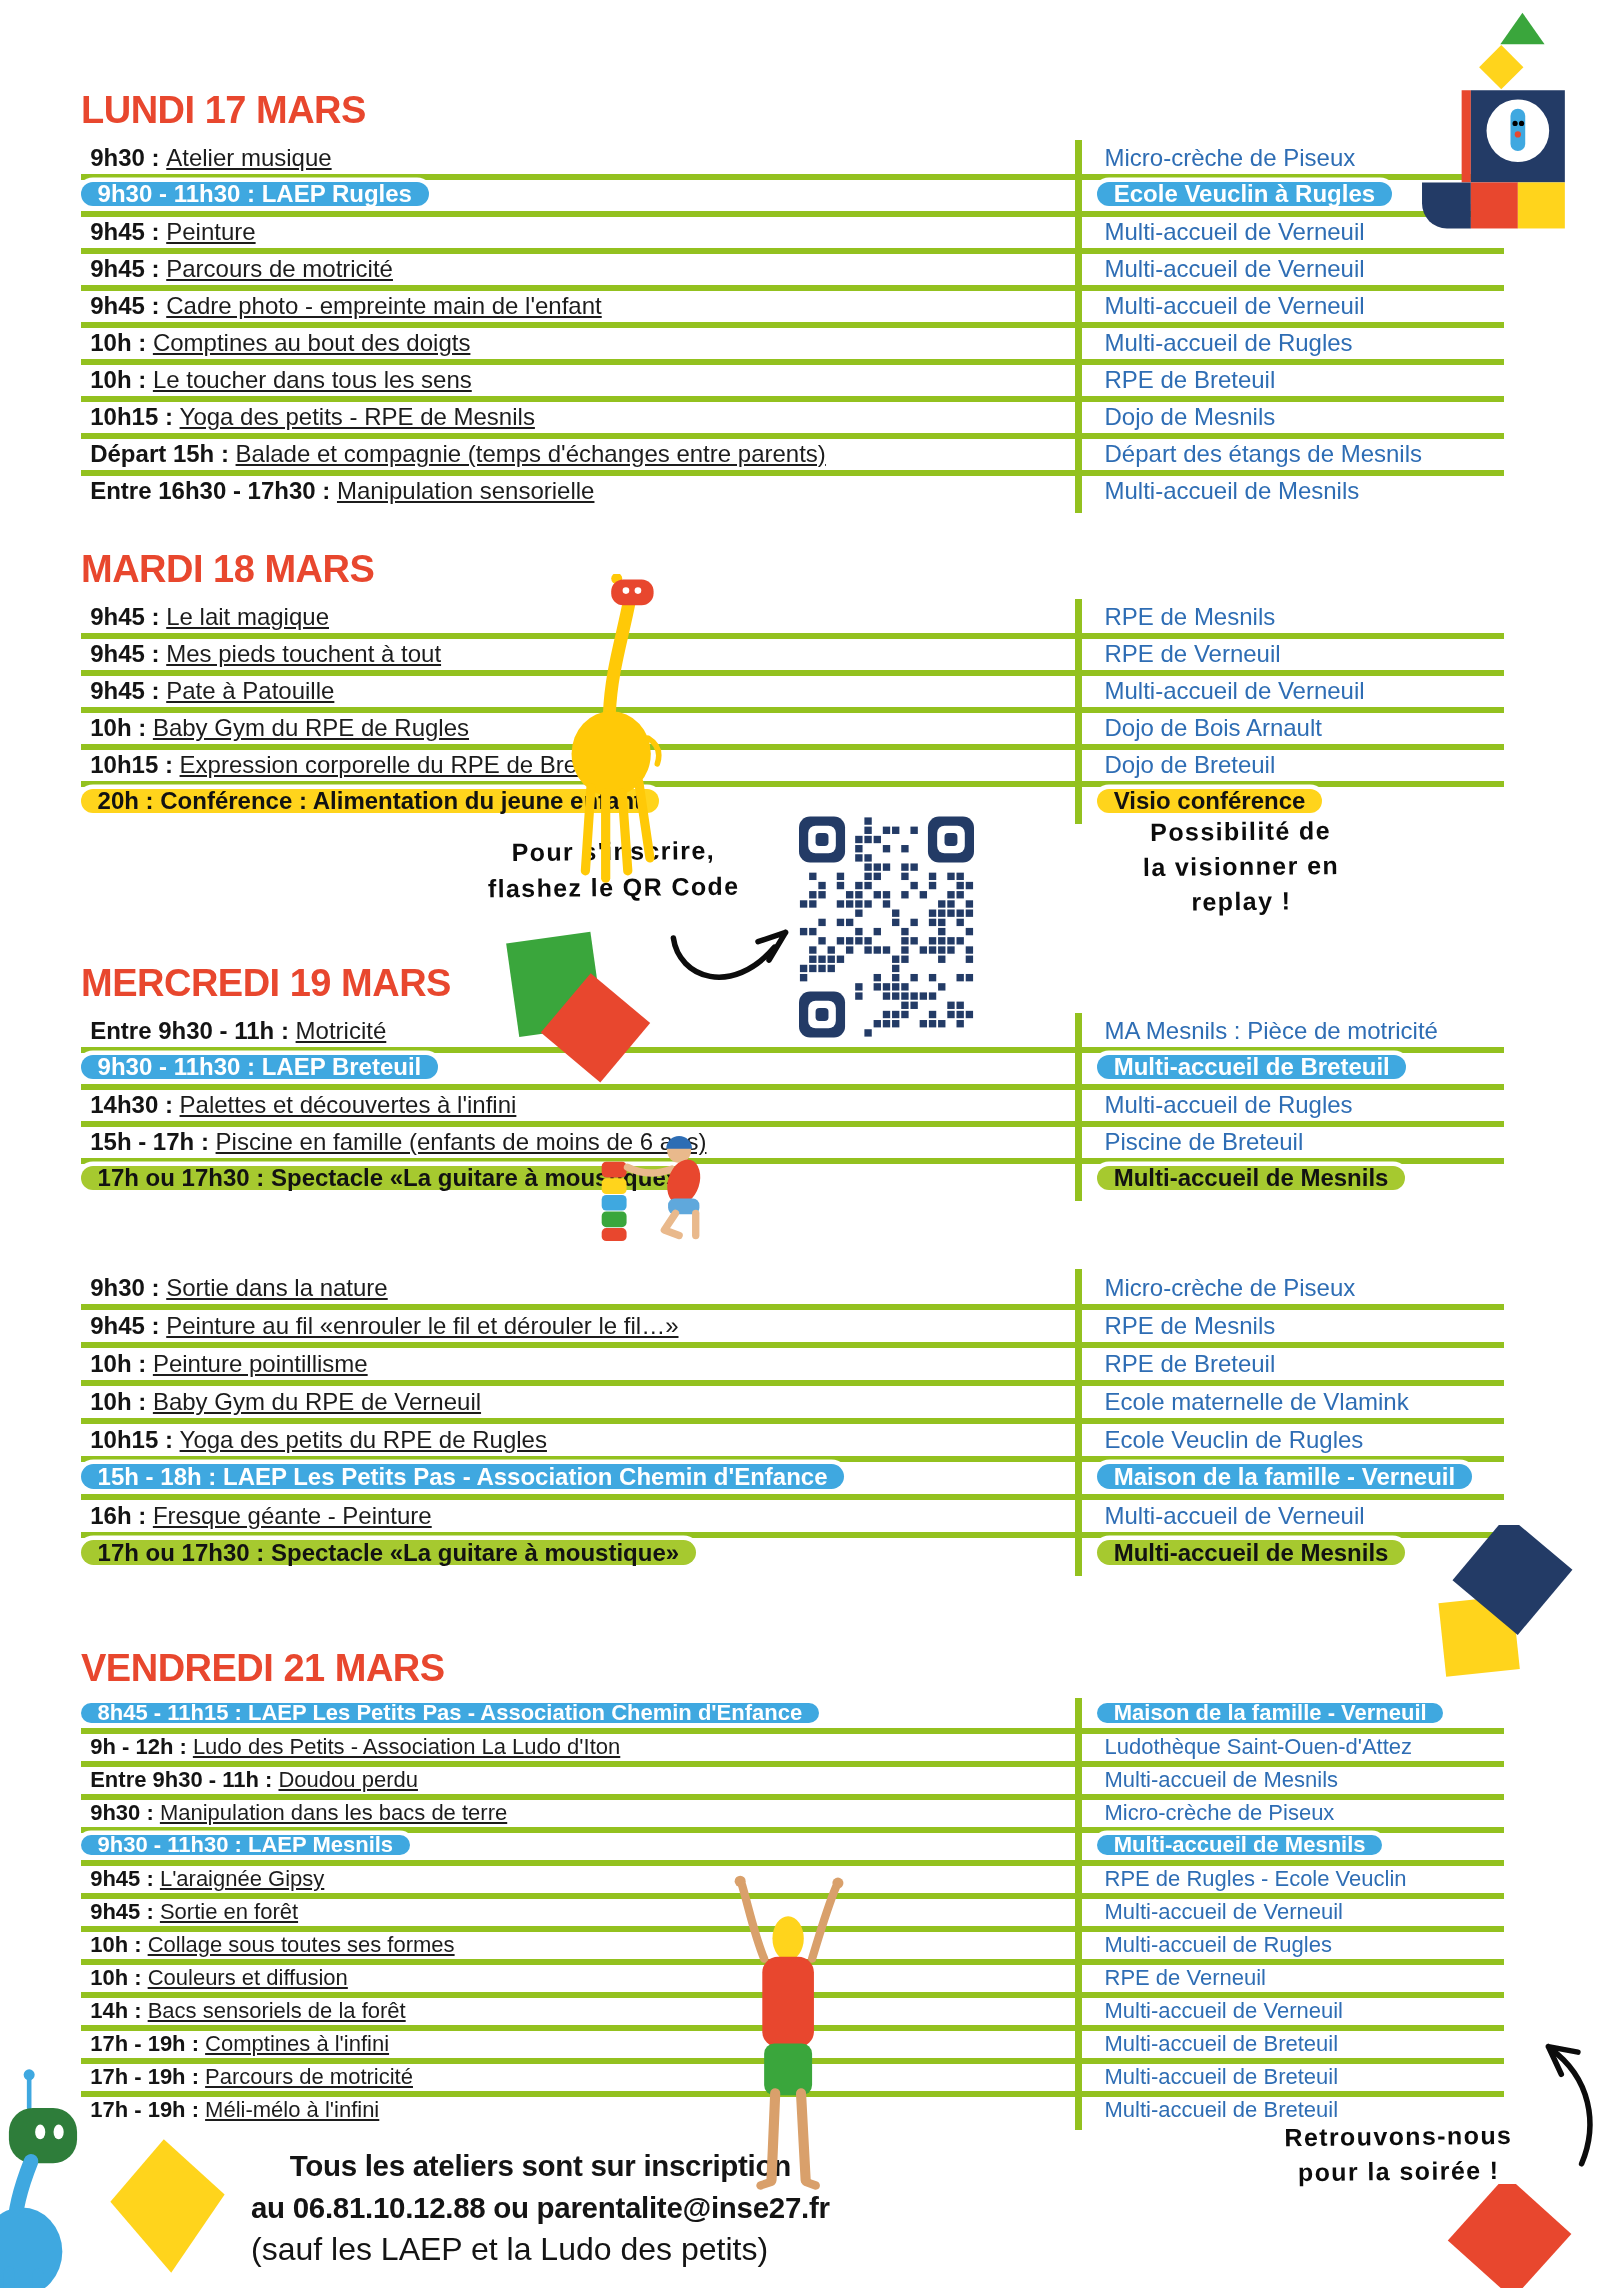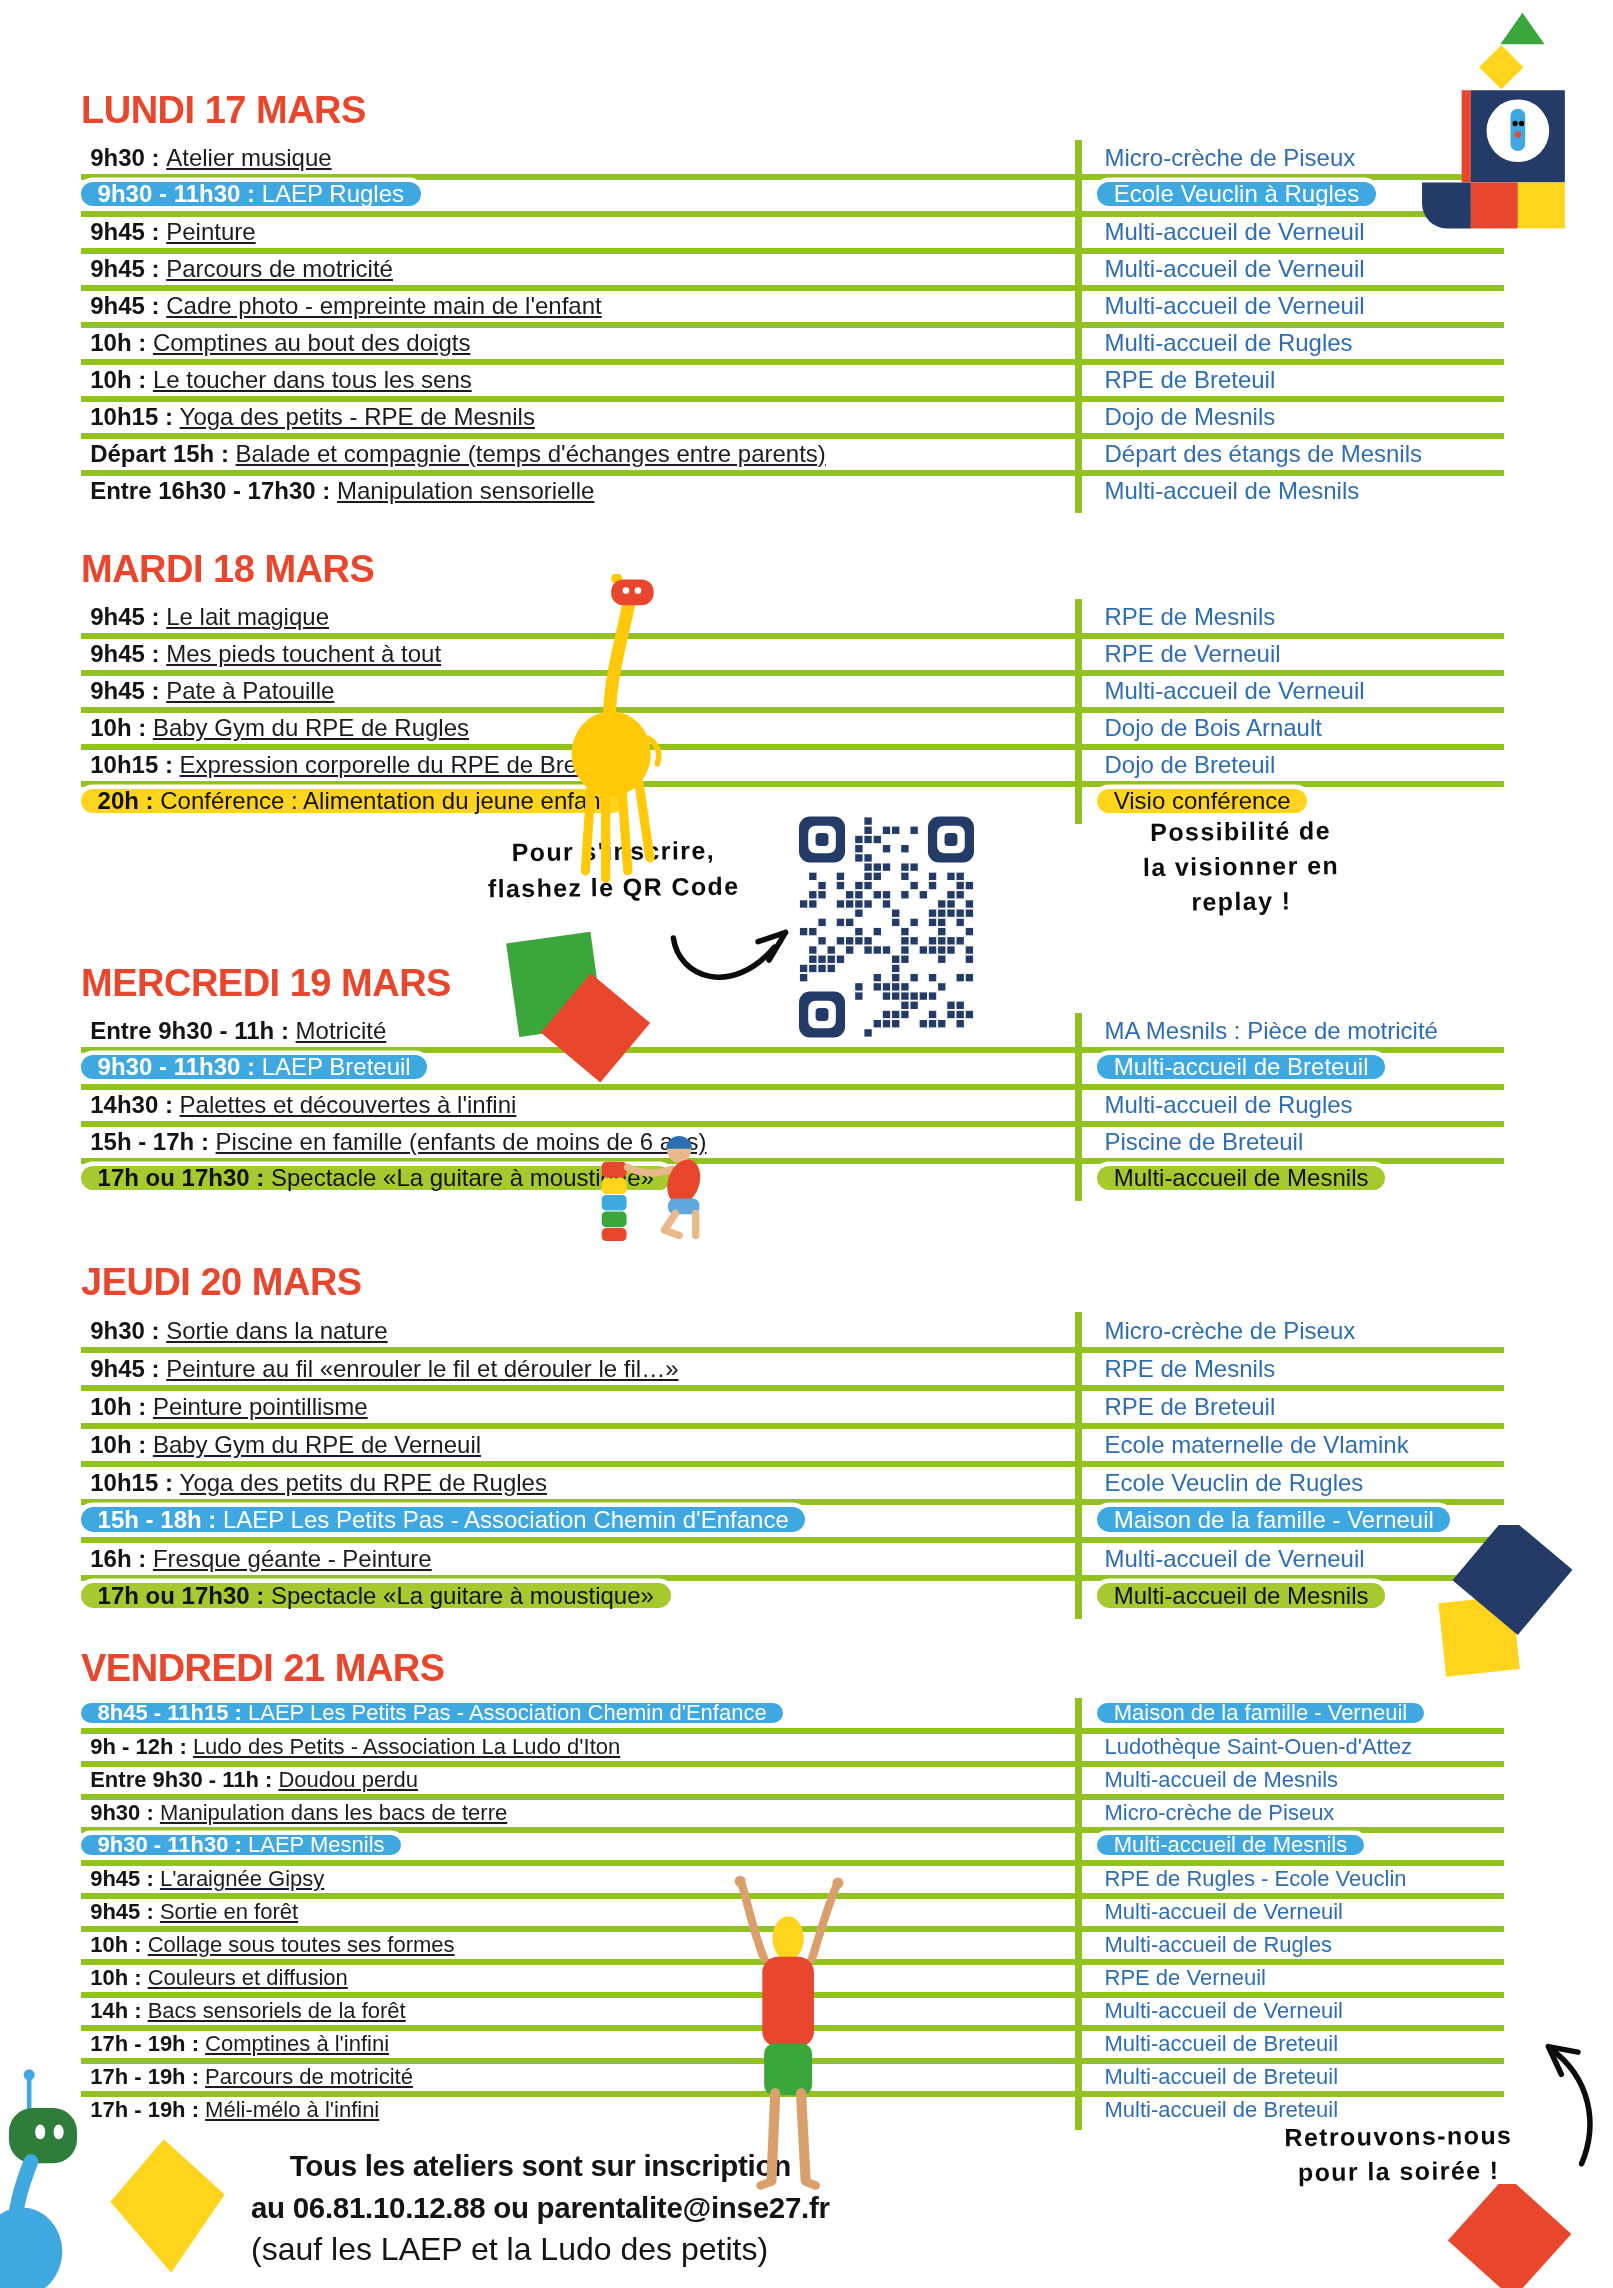--- a/index.html
+++ b/index.html
@@ -16,21 +16,21 @@
   .divider{position:absolute;top:-2.8px;bottom:0;left:994px;width:6.5px;background:var(--green);}
   .row{display:flex;height:var(--rh);box-sizing:border-box;border-bottom:6.5px solid var(--green);}
   .row.last{border-bottom:none;}
   .cell{font-size:var(--fs);line-height:calc(var(--rh) - 11px);white-space:nowrap;}
   .cell.left{flex:0 0 994px;box-sizing:border-box;padding:1.8px 11px 0 9.2px;}
   .cell.right{flex:1;box-sizing:border-box;padding:1.8px 0 0 29.5px;}
   .t{font-weight:700;color:var(--ink);}
   .d{color:#1c1c1c;text-decoration:underline;}
   .loc{color:var(--blue);}
   .pill{display:inline-block;border-radius:46px;padding:0 16.6px;line-height:calc(var(--rh) - 13px);
-        box-shadow:0 0 0 4.6px #fff;position:relative;top:-0.9px;font-weight:400;}
+        box-shadow:0 0 0 4.6px #fff;position:relative;top:-0.9px;font-weight:700;}
   .cell.left .pill{margin-left:-9.2px;}
   .cell.right .pill{margin-left:-7.4px;}
   .pill.blue{background:var(--pillblue);color:#fff;}
   .pill.yellow{background:var(--pillyellow);color:#121212;}
   .pill.green{background:var(--pillgreen);color:#121212;}
   
   .hand{position:absolute;font-weight:700;letter-spacing:1.4px;color:#0c0c0c;
         font-size:25px;line-height:36px;text-align:center;transform:rotate(-0.6deg);}
   .footer-note{position:absolute;left:251px;top:2145px;}
   .footer-note .n1,.footer-note .n2{font-size:29.5px;font-weight:800;line-height:42px;letter-spacing:-0.3px;text-align:center;}
@@ -139,21 +139,20 @@
             <div class="cell left"><b class="t">15h - 17h : </b><span class="d">Piscine en famille (enfants de moins de 6 ans)</span></div>
             <div class="cell right"><span class="loc">Piscine de Breteuil</span></div>
           </div>
           <div class="row last">
             <div class="cell left"><span class="pill green"><b>17h ou 17h30 : </b><span>Spectacle «La guitare à moustique»</span></span></div>
             <div class="cell right"><span class="pill green"><span>Multi-accueil de Mesnils</span></span></div>
           </div>
         </div>
       </section>
       <section class="day" style="top: 1261px; --rh: 38px; --fs: 24px;">
-        <h2>JEUDI 20 MARS</h2>
         <div class="rows">
           <div class="divider"></div>
           <div class="row">
             <div class="cell left"><b class="t">9h30 : </b><span class="d">Sortie dans la nature</span></div>
             <div class="cell right"><span class="loc">Micro-crèche de Piseux</span></div>
           </div>
           <div class="row">
             <div class="cell left"><b class="t">9h45 : </b><span class="d">Peinture au fil «enrouler le fil et dérouler le fil…»</span></div>
             <div class="cell right"><span class="loc">RPE de Mesnils</span></div>
           </div>

